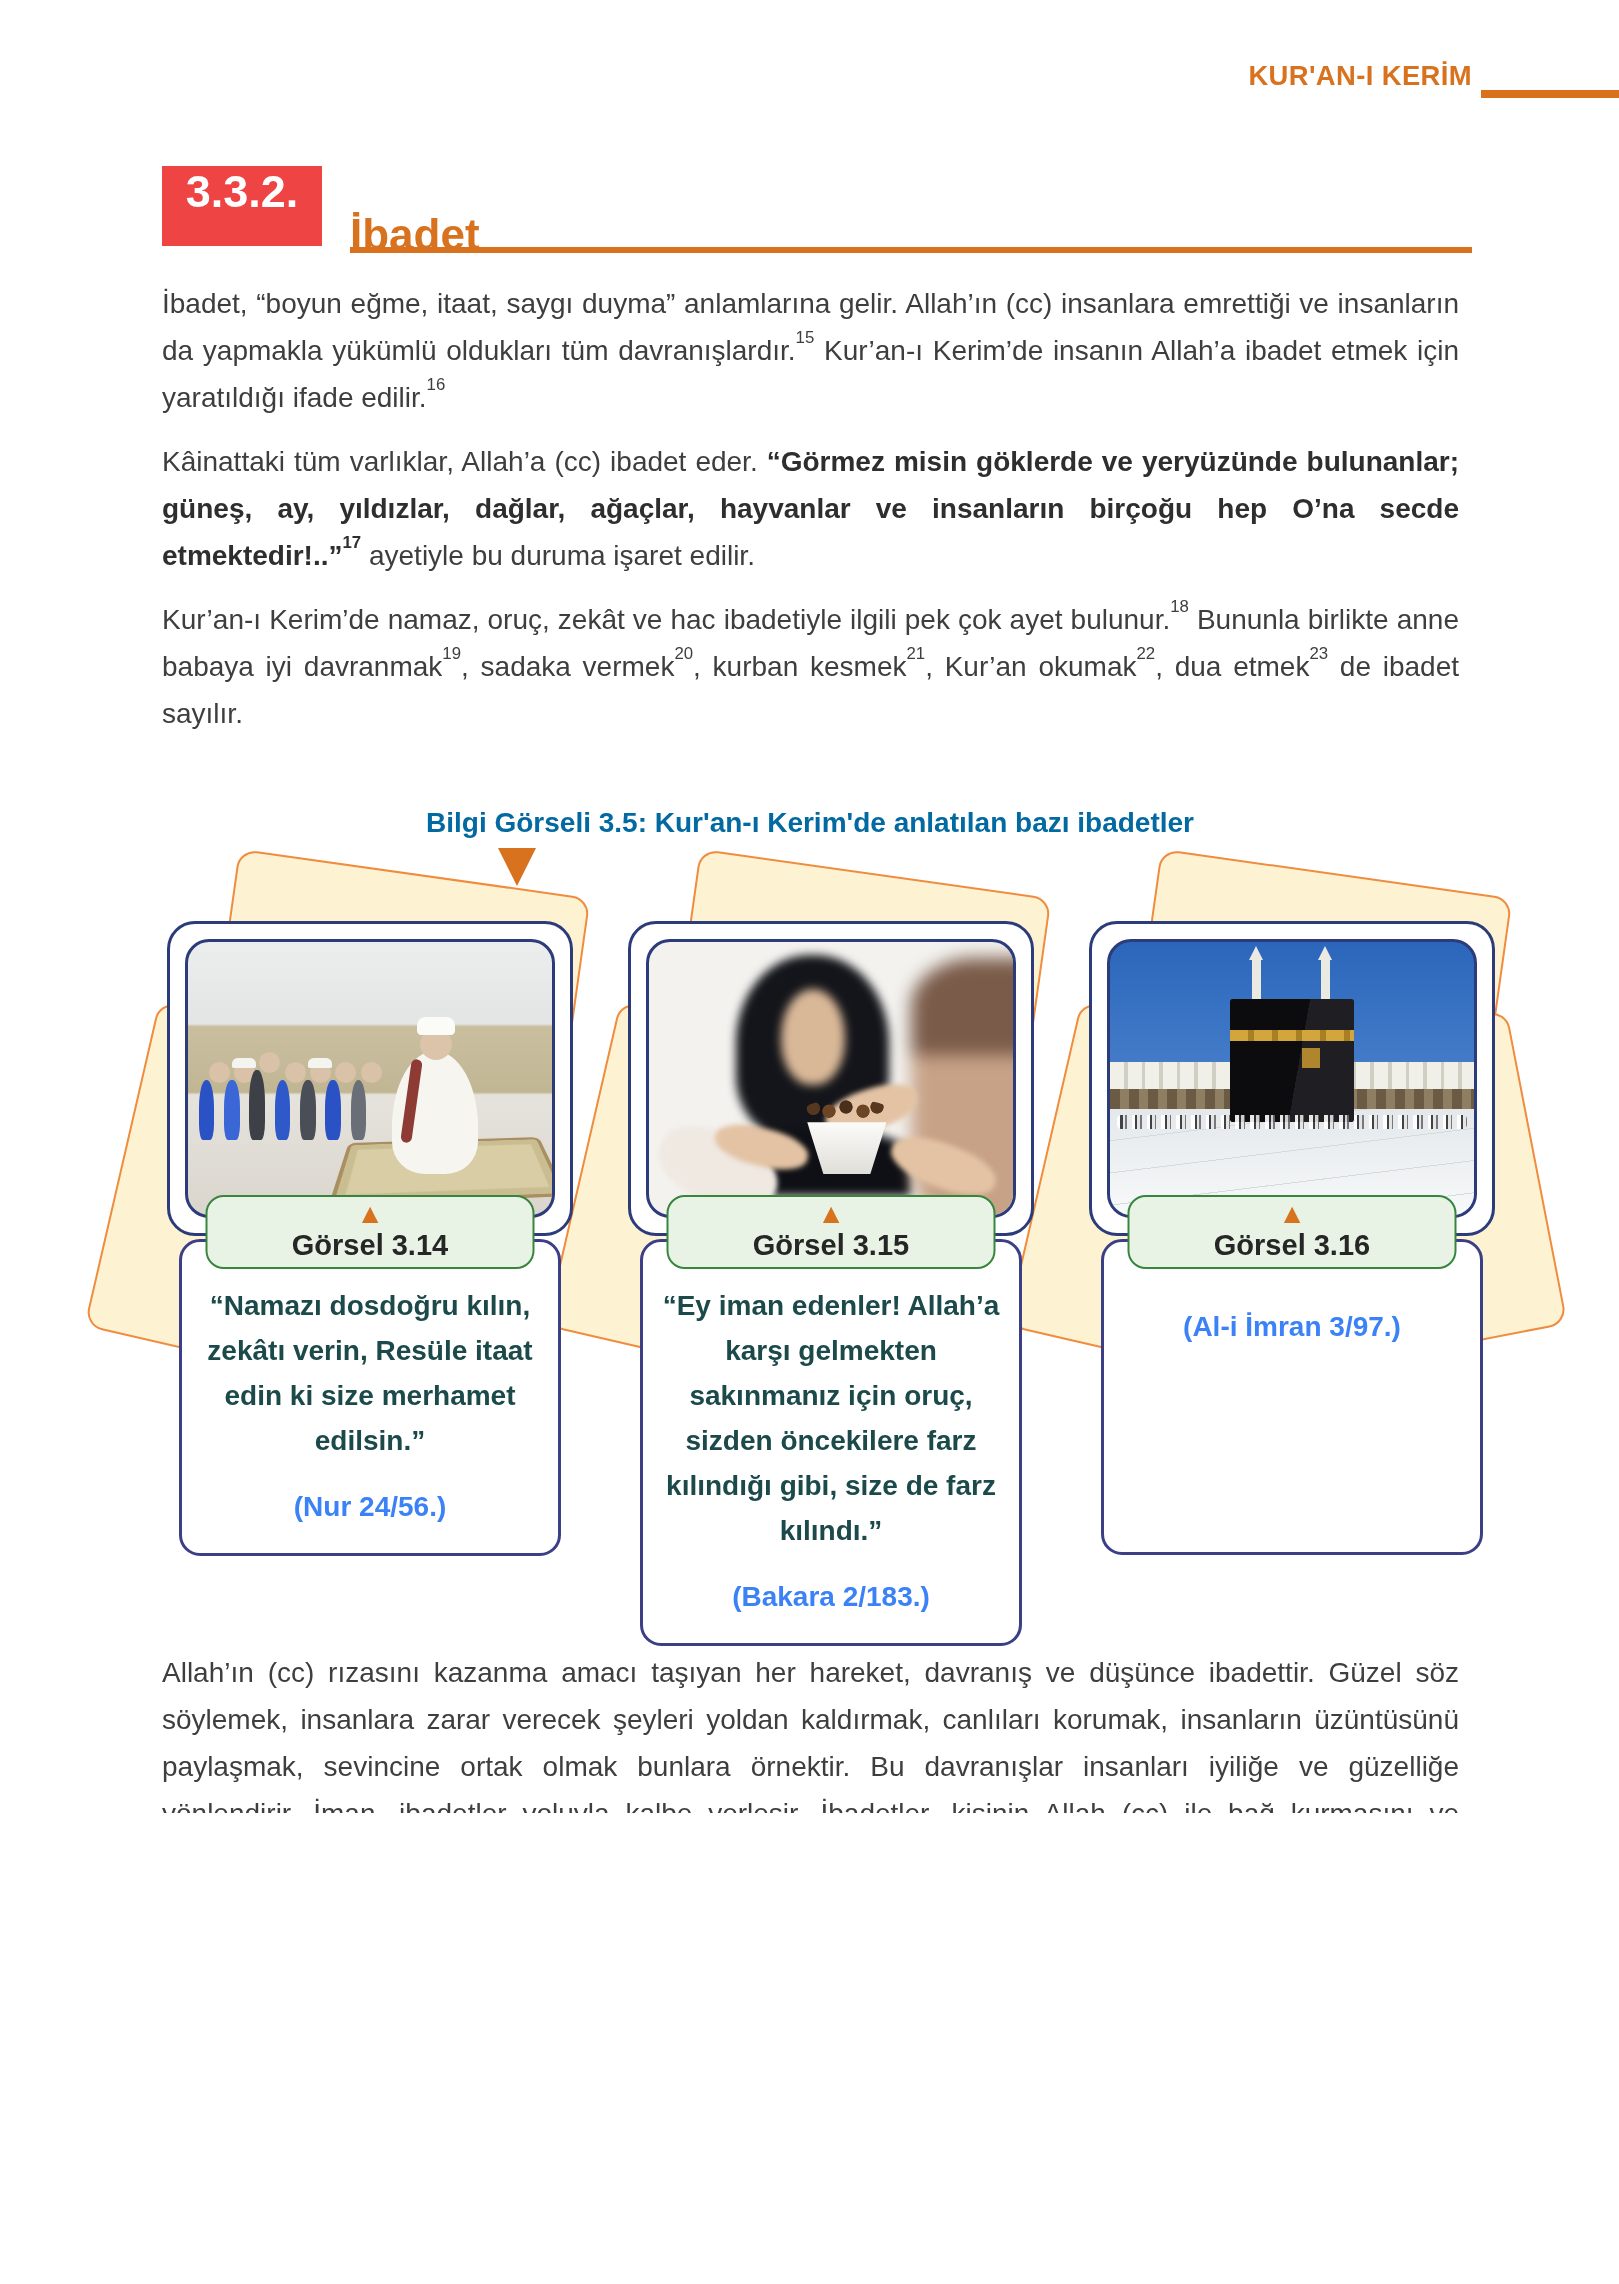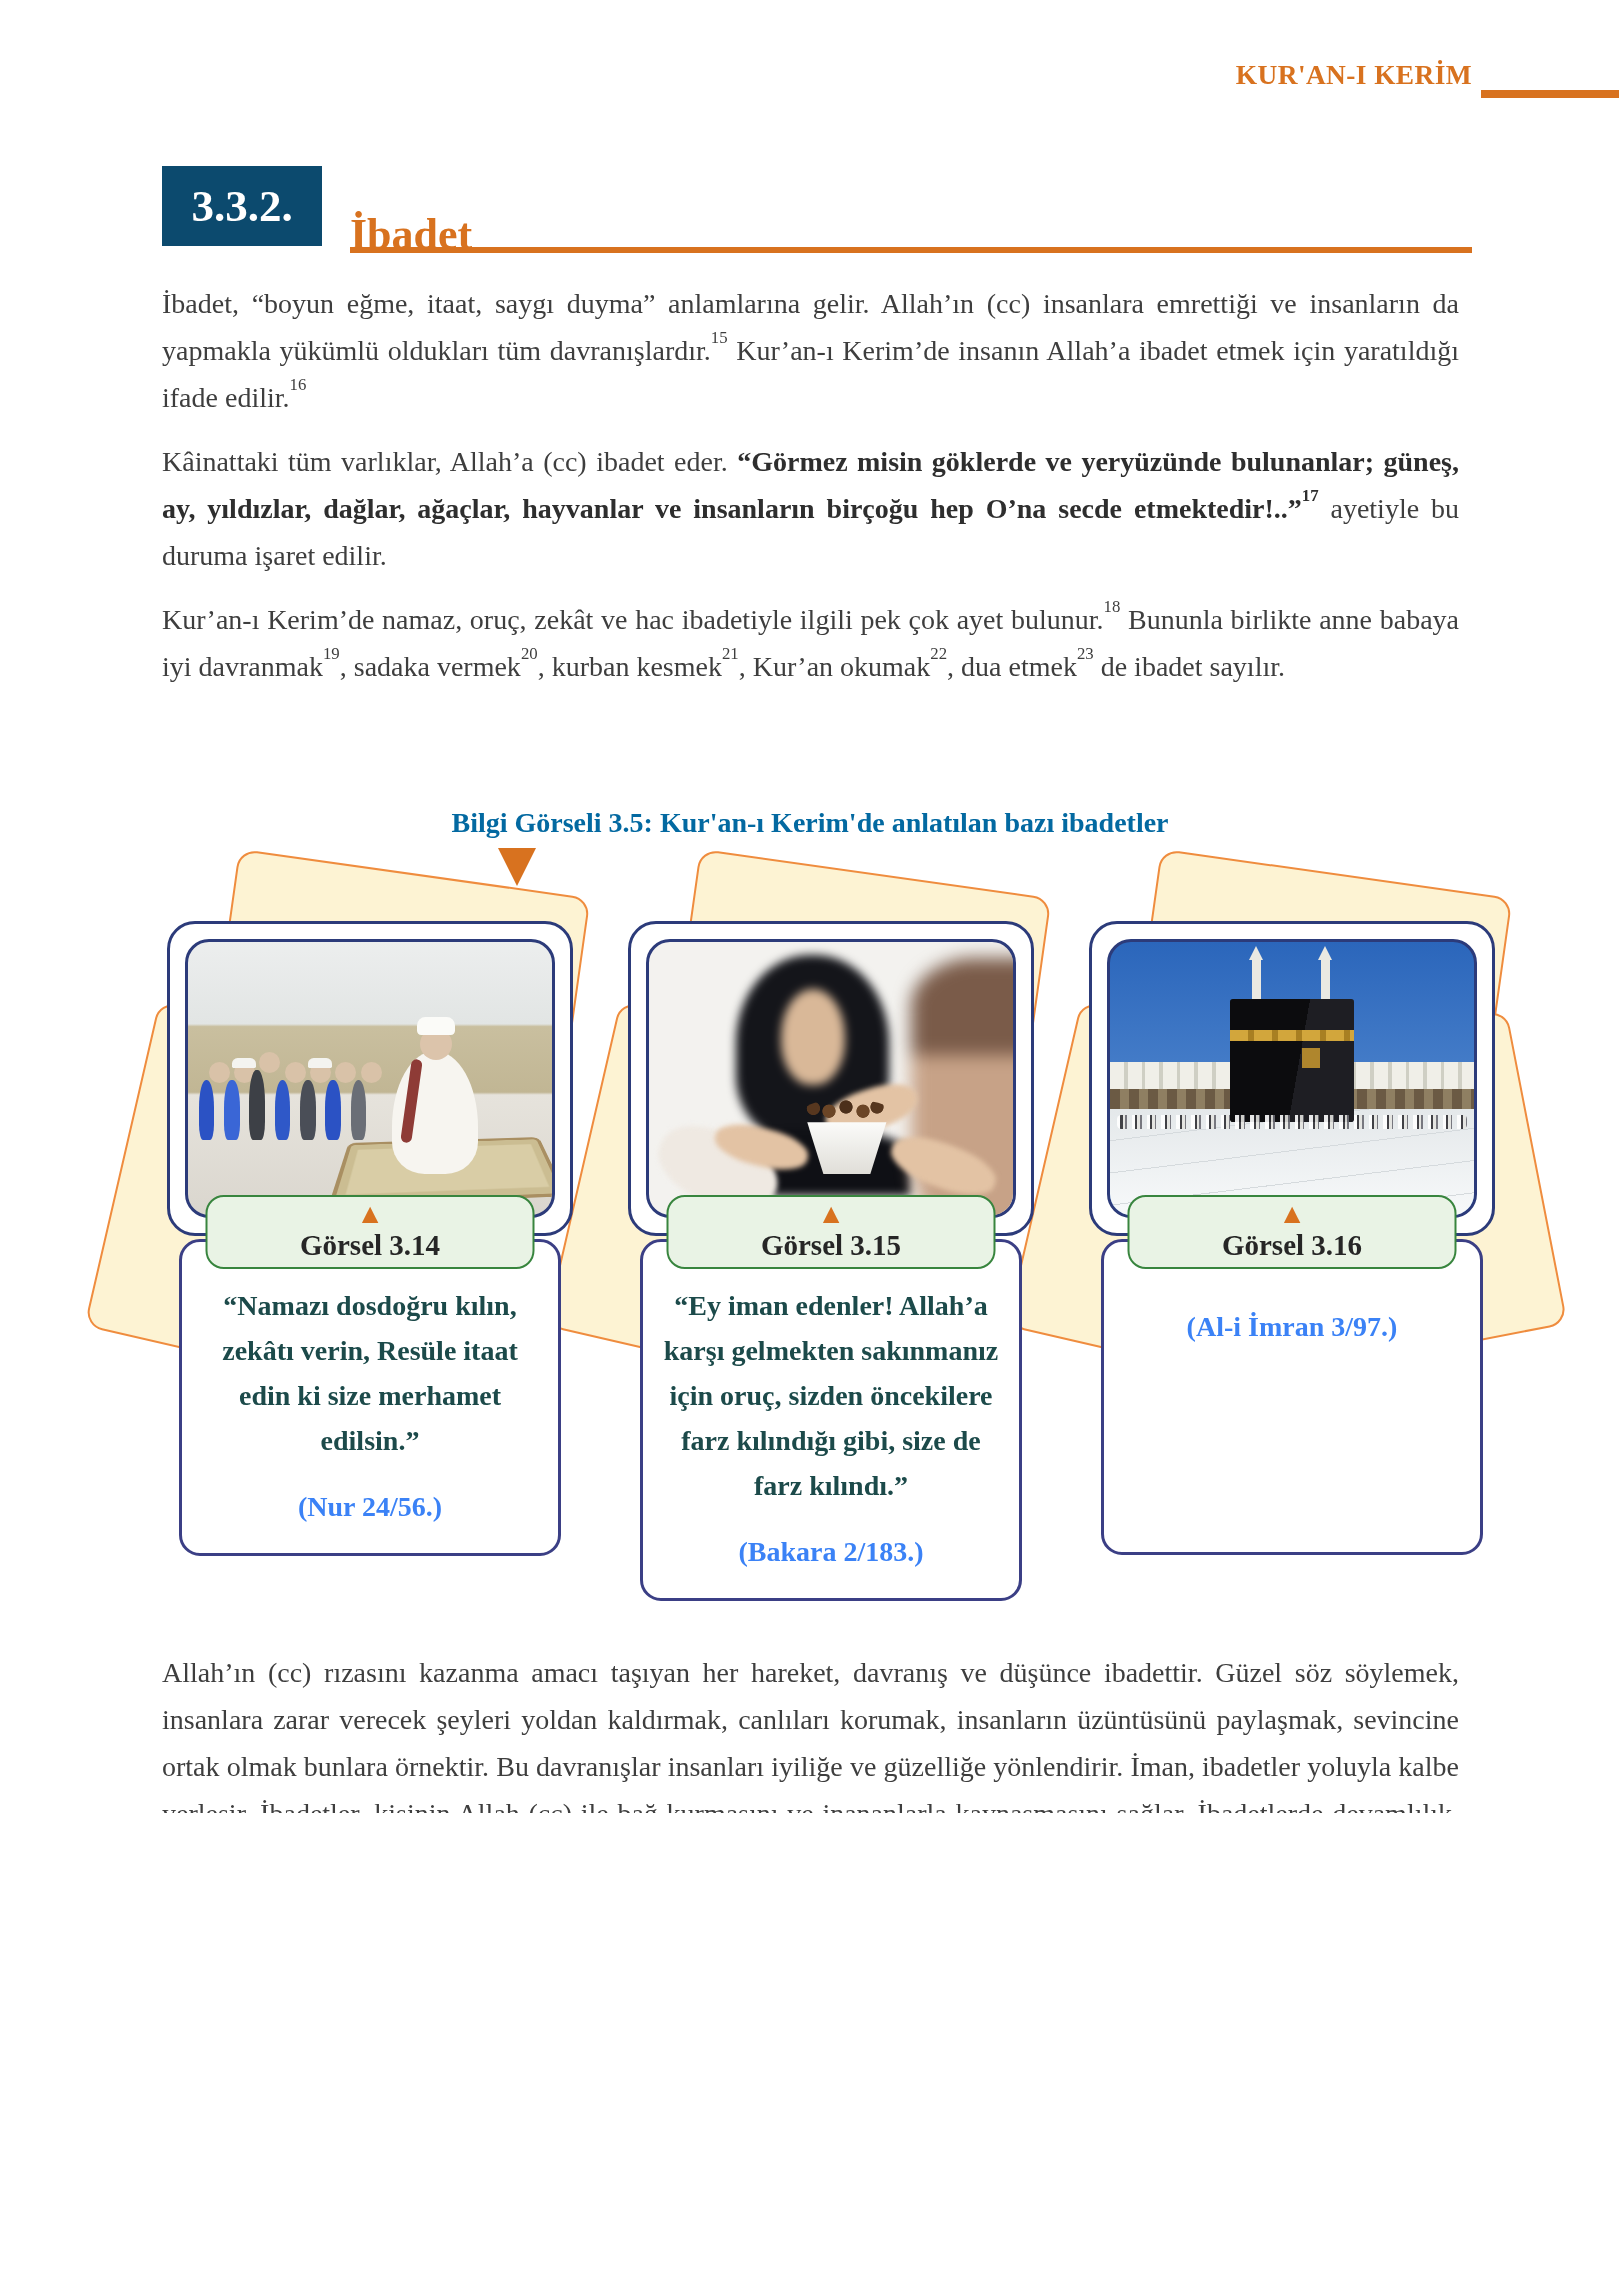--- a/index.html
+++ b/index.html
@@ -1,33 +1,33 @@
 <!DOCTYPE html>
 <html lang="tr" style="font-size:11.2px"><head>
 <meta charset="utf-8">
 <style>
   html,body { margin:0; padding:0; background:#fff; }
   .page {
     position:relative; width:1620px; height:1813px; background:#ffffff;
-    font-family:Liberation Serif, serif; overflow:hidden;
+    font-family:Liberation Sans, sans-serif; overflow:hidden;
   }
 
   
   .running-head {
     position:absolute; top:60px; right:148px;
     font-size:27.4px; font-weight:700; color:#d8721f; letter-spacing:0.4px;
   }
   .running-head-bar {
     position:absolute; top:90px; left:1481px; right:0; height:7.7px; background:#d8721f;
   }
 
   
   .num-box {
     position:absolute; left:162px; top:166px; width:160px; height:80px;
-    background:#0c4a6e; display:flex; align-items:center; justify-content:center;
+    background:#ef4444; display:flex; align-items:flex-start; justify-content:center;
   }
   .num-box span { color:#fff; font-size:45px; font-weight:700; }
   .sec-title {
     position:absolute; left:350px; top:166px; height:80px; line-height:80px;
     font-size:44px; font-weight:700; color:#d8721f;
   }
   .sec-rule { position:absolute; left:350px; top:247px; width:1122px; height:6.3px; background:#d8721f; }
 
   
   .bodytext { position:absolute; left:162px; top:280px; width:1297px; }

